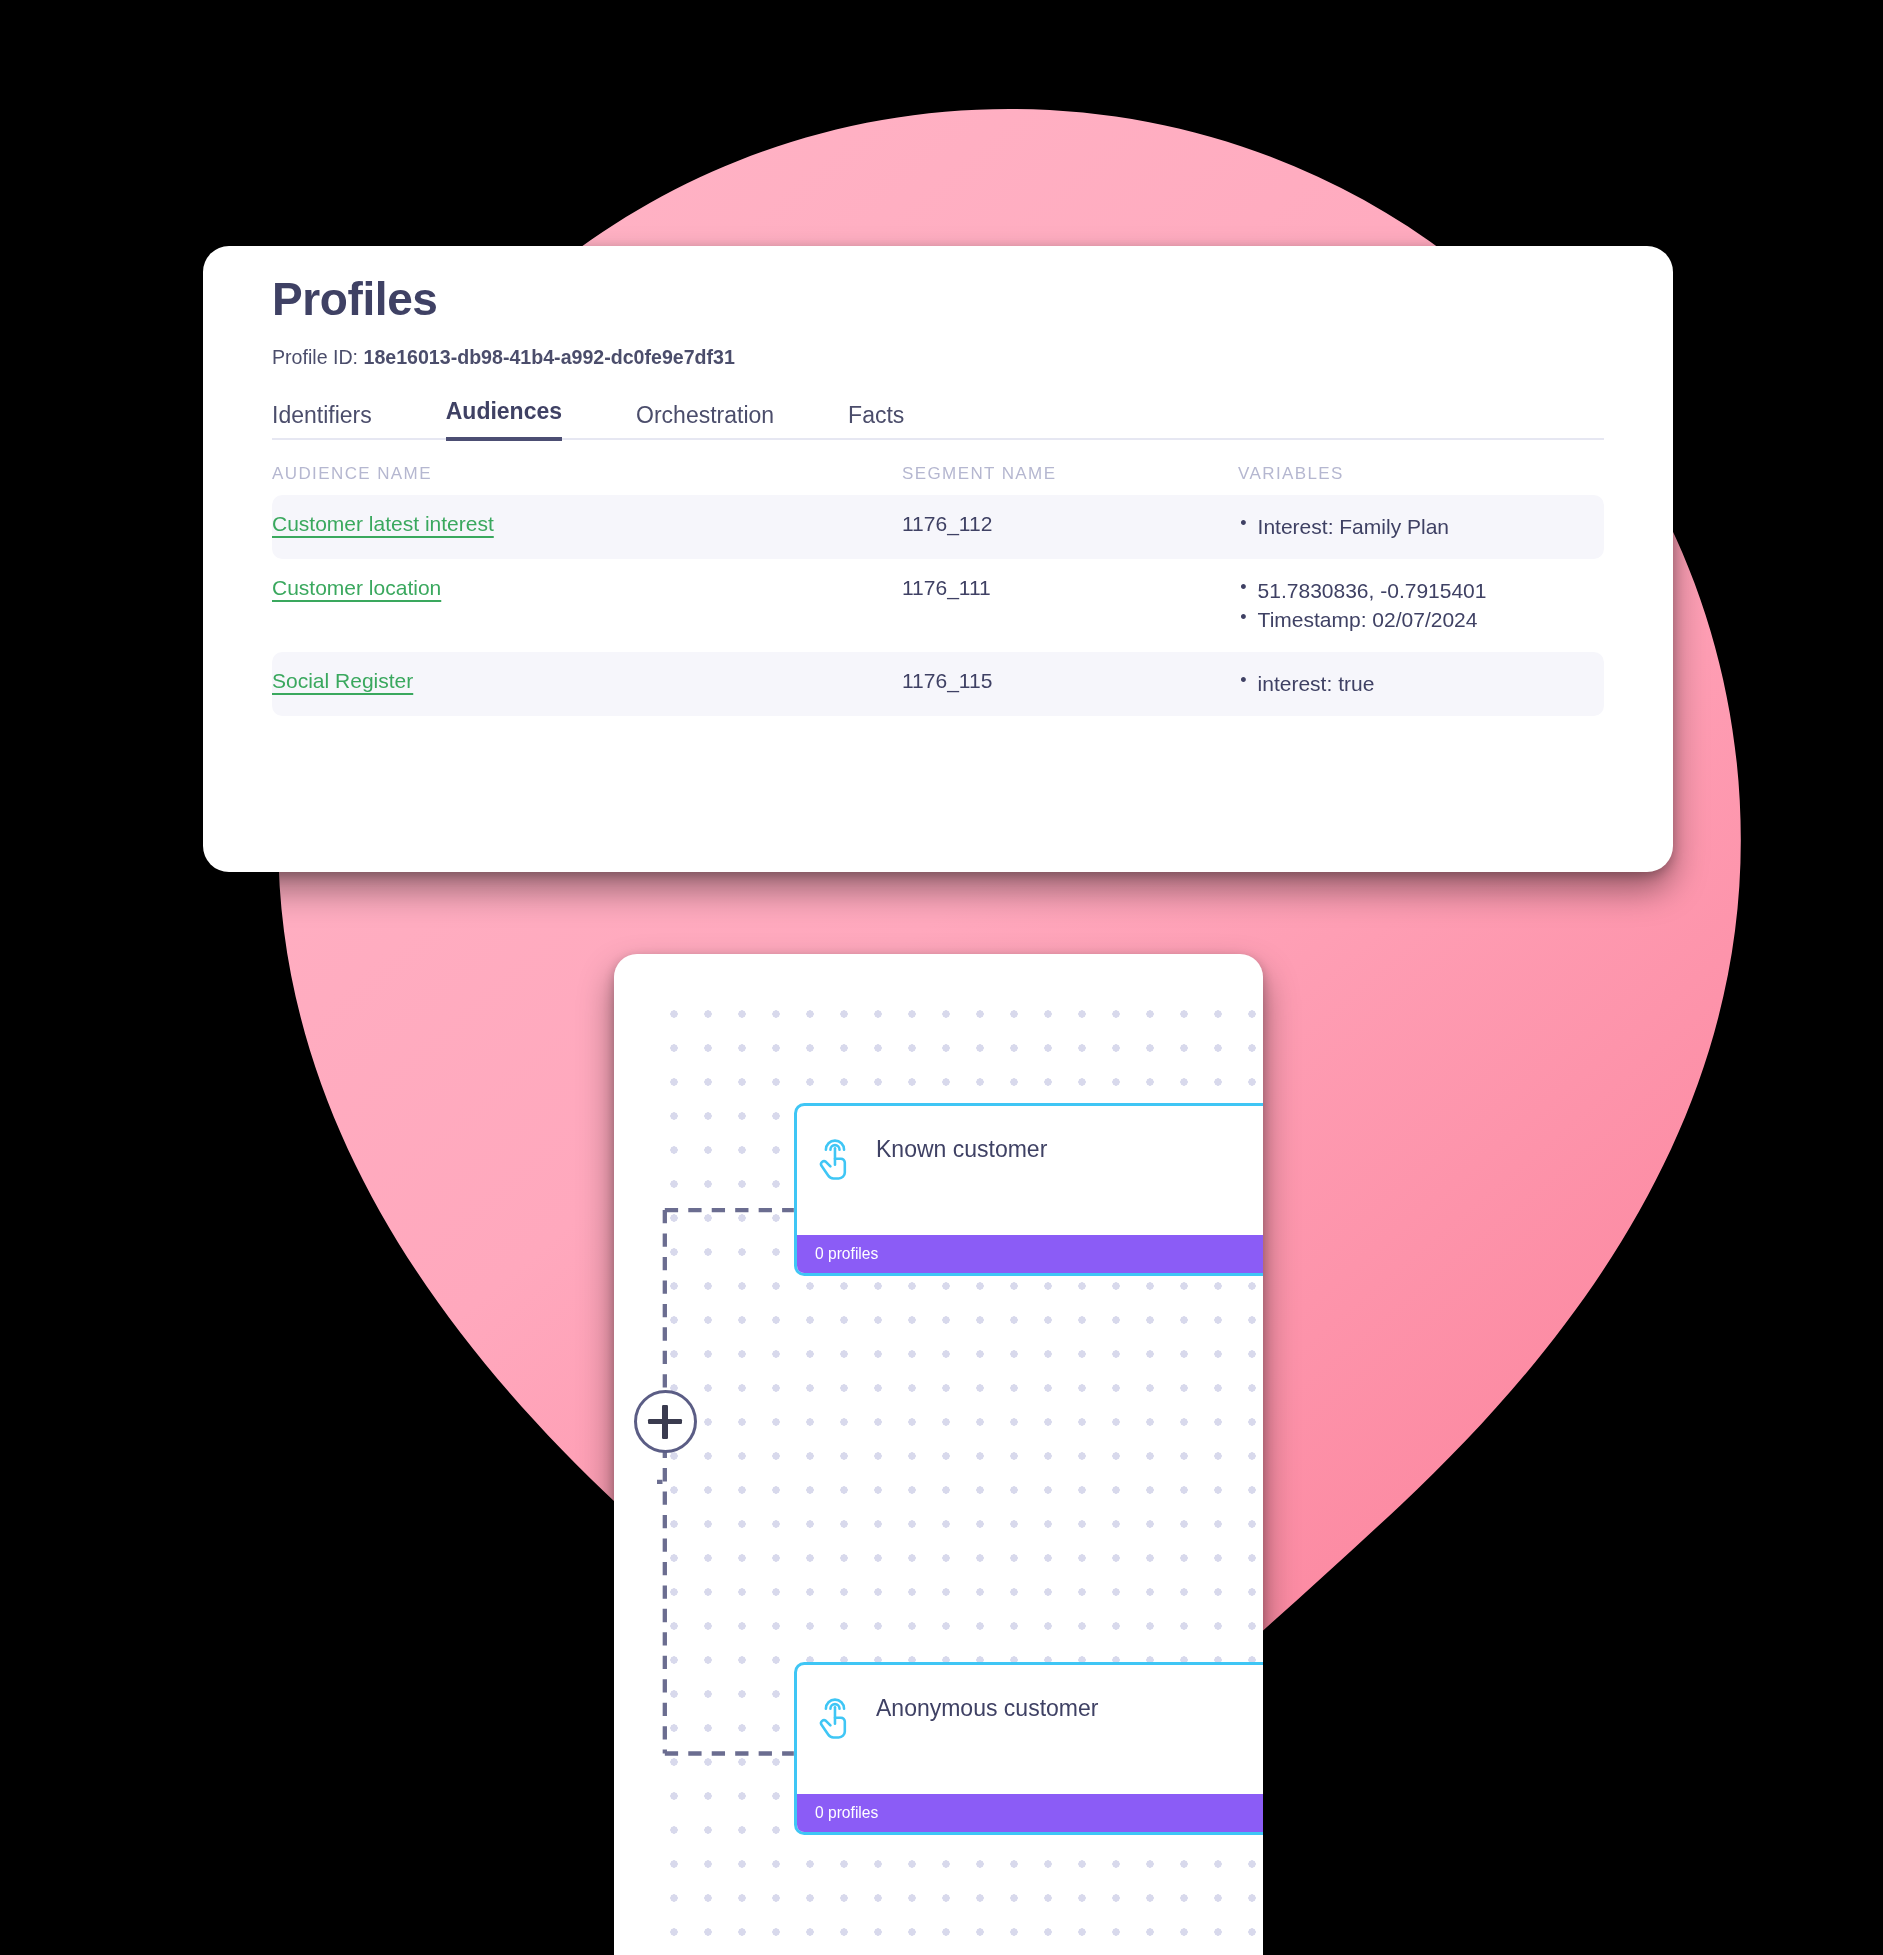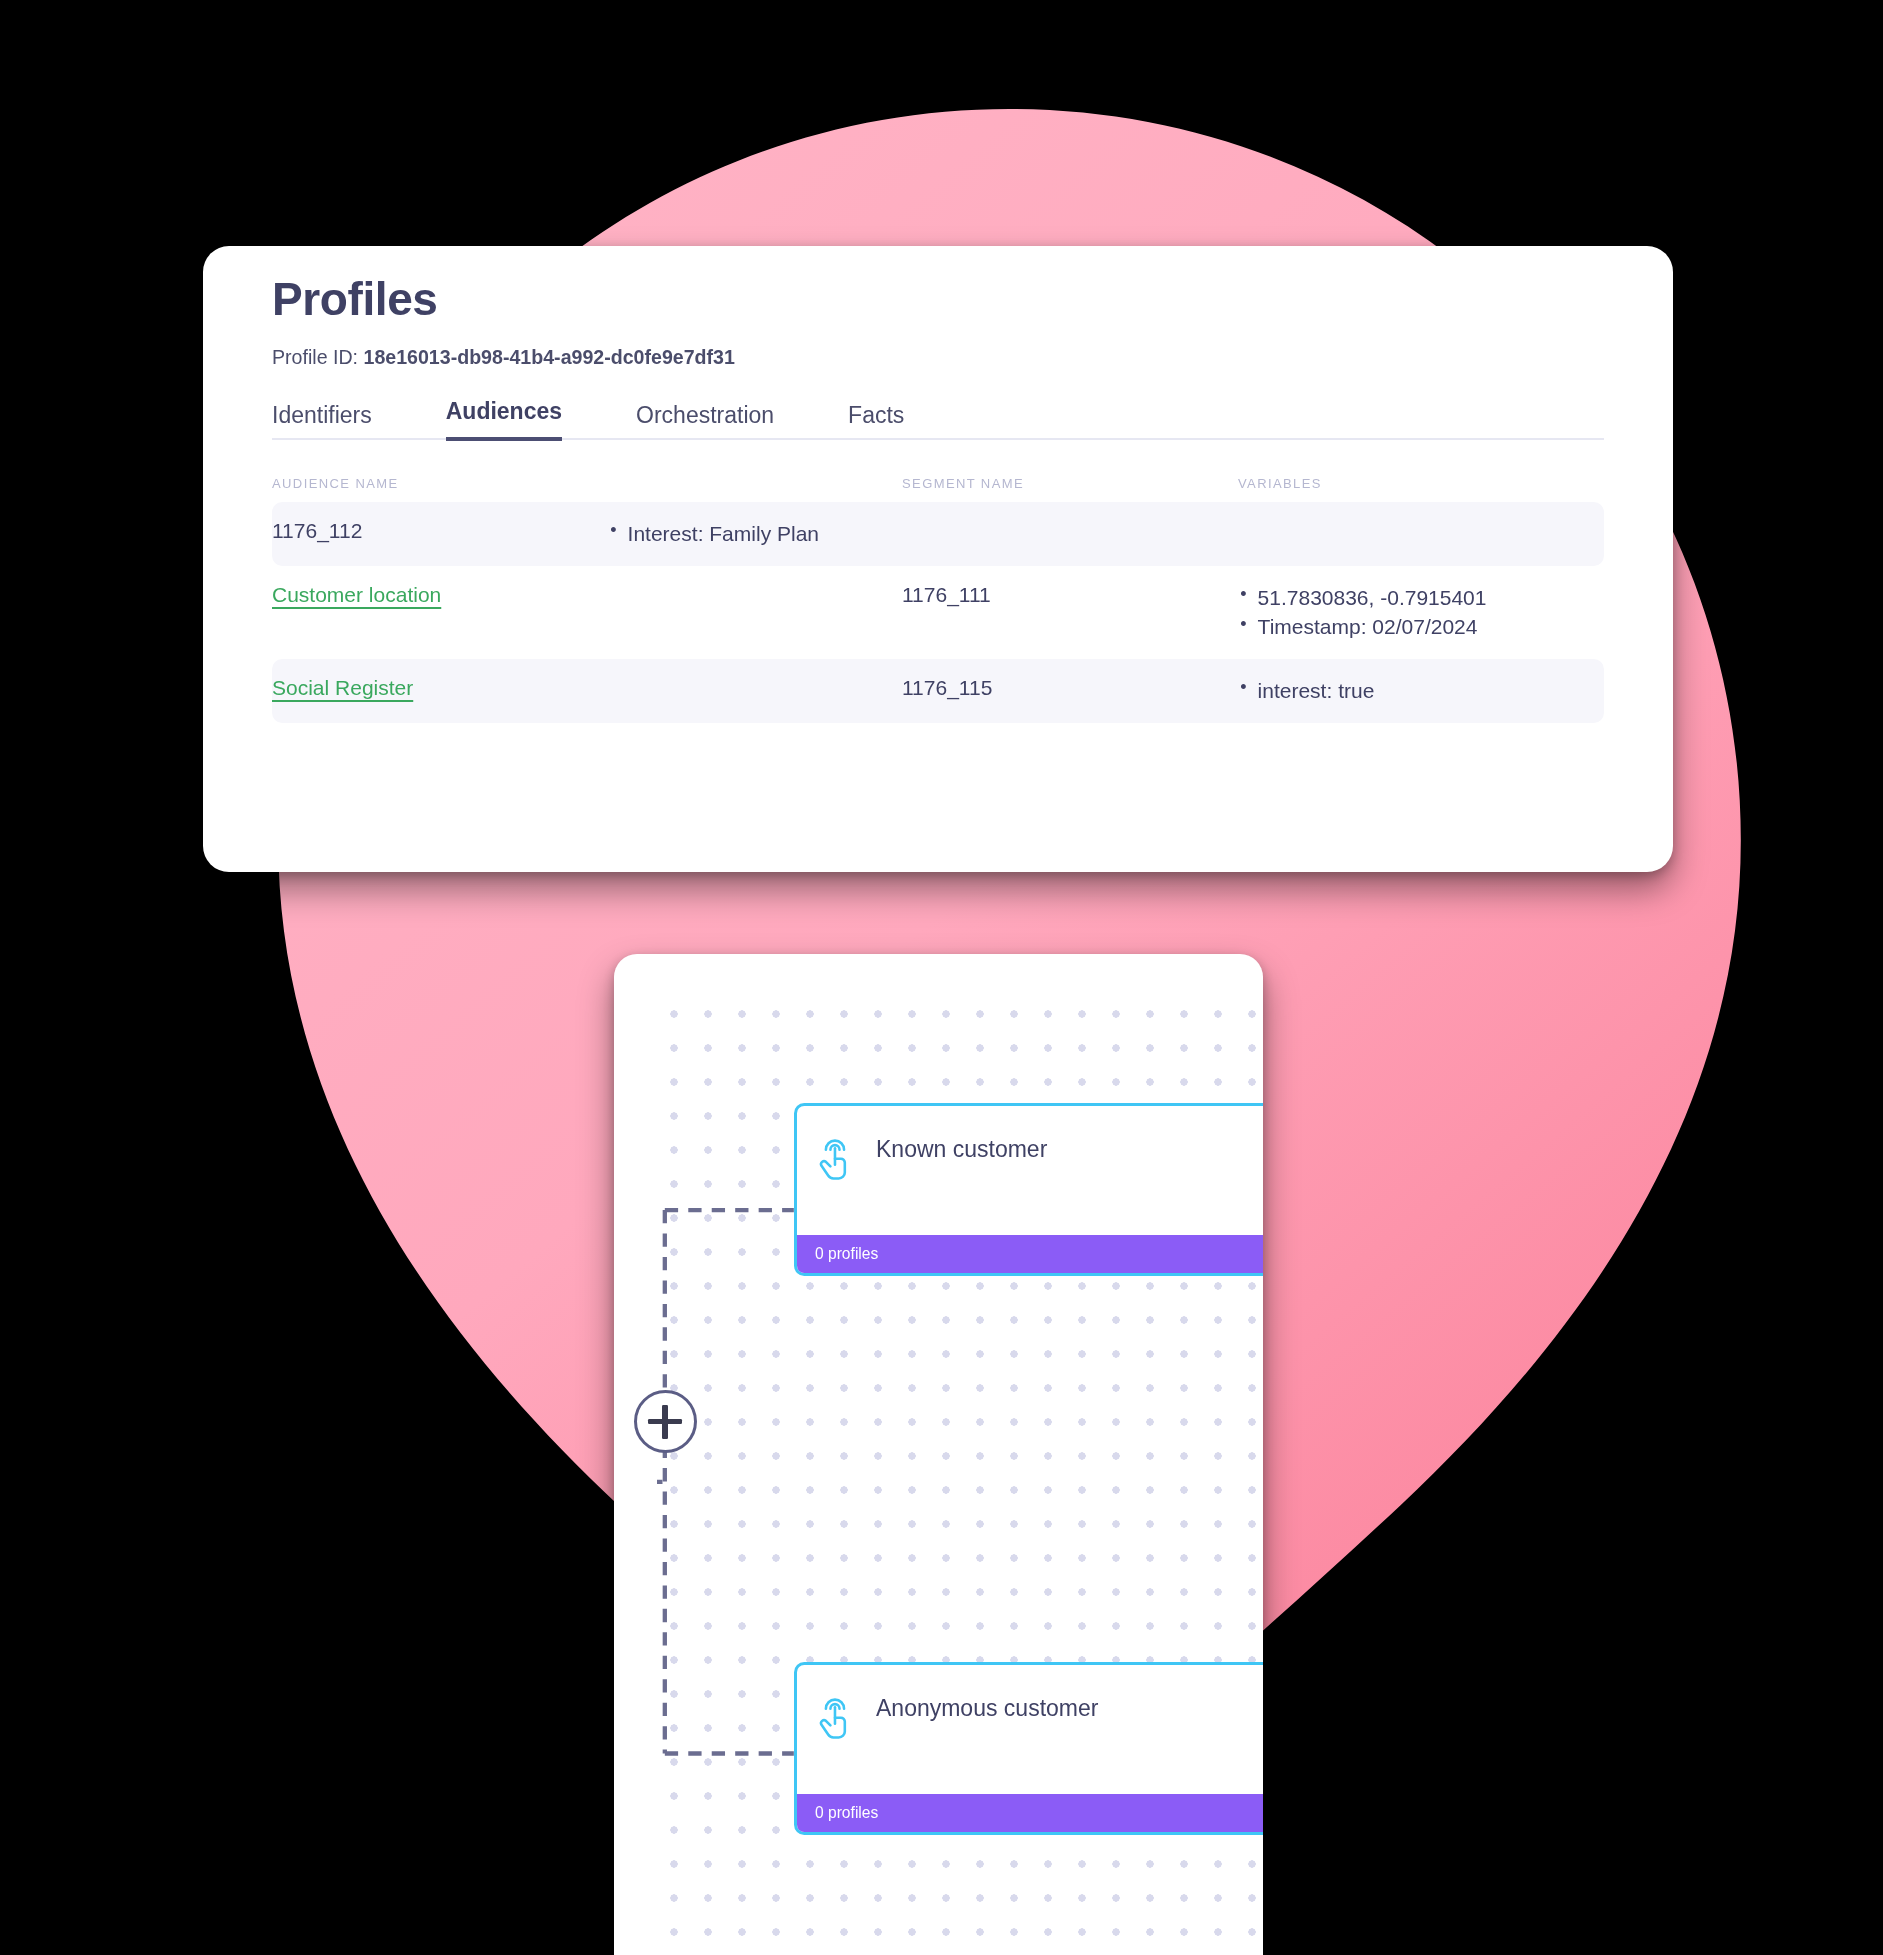--- a/index.html
+++ b/index.html
@@ -71,26 +71,25 @@
     border-bottom:4.7px solid #4c4e73;
   }
 
   
   #audience-table { margin-top:23.5px; width:100%; }
   .thead {
     display:flex;
     padding:0 0 11px 0;
   }
   .th {
-    font-size:13px;
+    font-size:17px;
     letter-spacing:1.4px;
     color:#b5b7d0;
     font-weight:400;
     text-transform:uppercase;
-    margin-top:12px;
   }
   .col-name { width:630px; flex:0 0 630px; }
   .col-seg  { width:336px;  flex:0 0 336px; }
   .col-var  { flex:1 1 auto; }
 
   .trow {
     display:flex;
     align-items:flex-start;
     padding:17px 0 17px 0;
     border-radius:10.2px;
@@ -230,20 +229,21 @@
     </nav>
 
     <div id="audience-table">
       <div class="thead">
         <div class="th col-name">AUDIENCE NAME</div>
         <div class="th col-seg">SEGMENT NAME</div>
         <div class="th col-var">VARIABLES</div>
       </div>
 
       <div class="trow striped">
+        <div class="col-name"><span class="aud-link">Customer latest interest</span></div>
         <div class="col-seg"><span class="seg-val">1176_112</span></div>
         <div class="col-var">
           <ul class="var-list">
             <li>Interest: Family Plan</li>
           </ul>
         </div>
       </div>
 
       <div class="trow">
         <div class="col-name"><span class="aud-link">Customer location</span></div>

